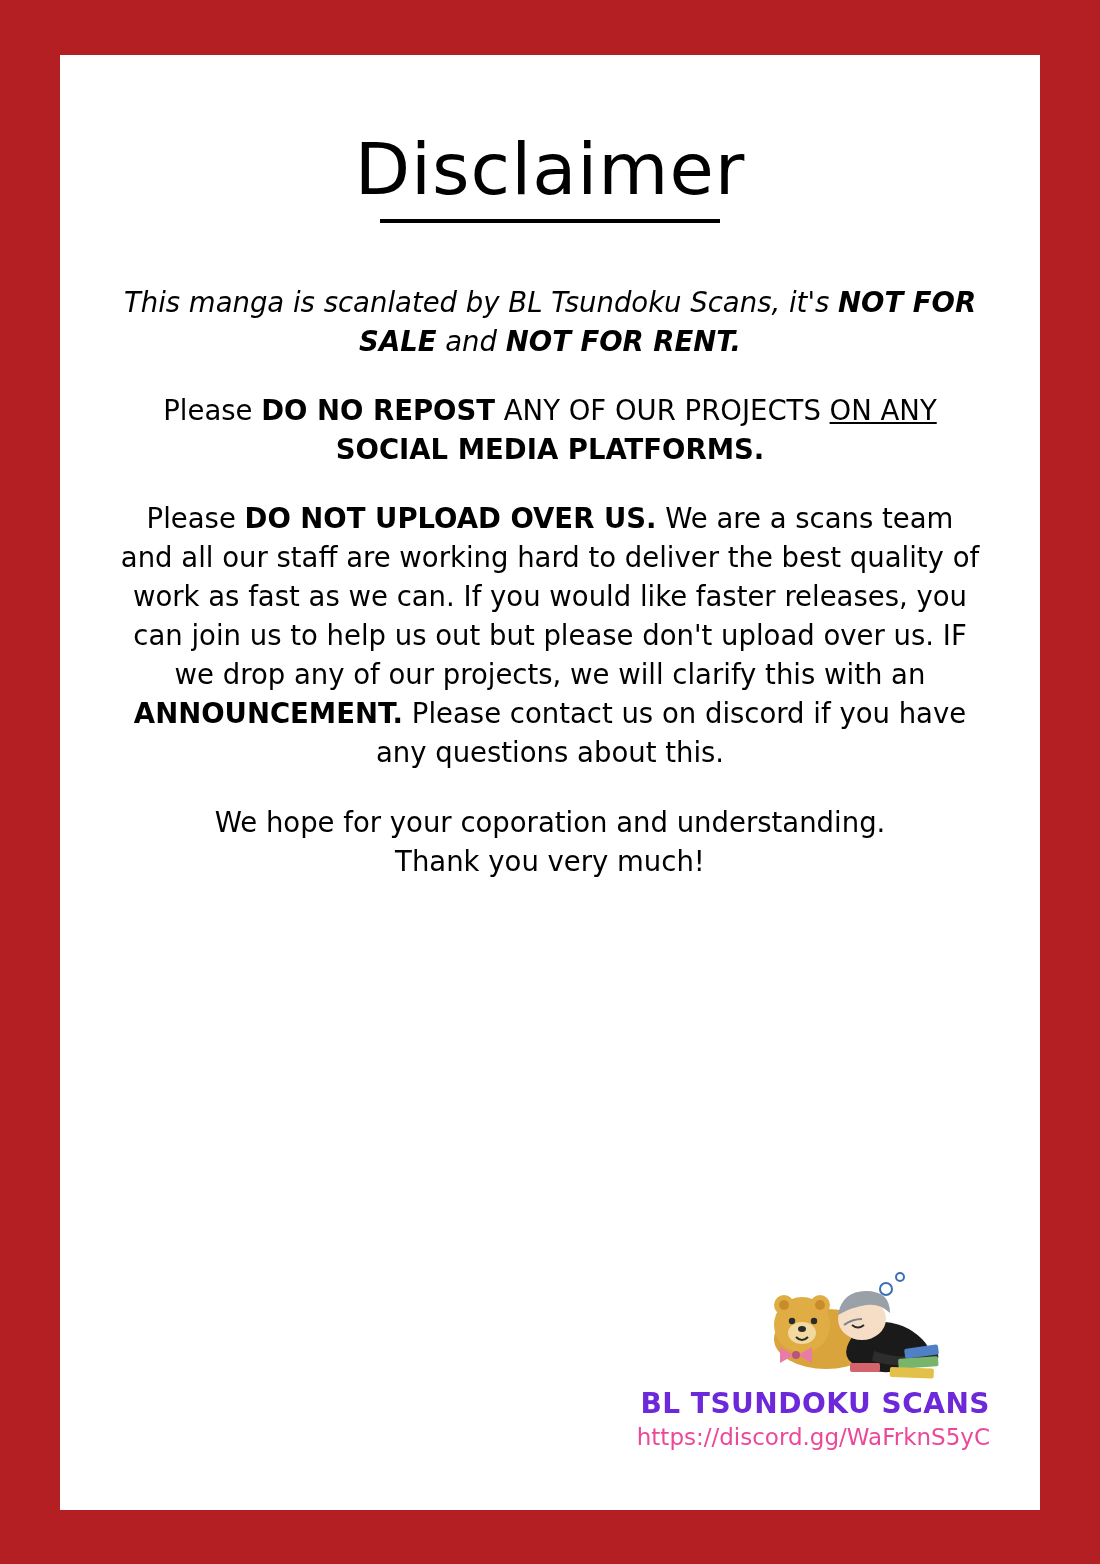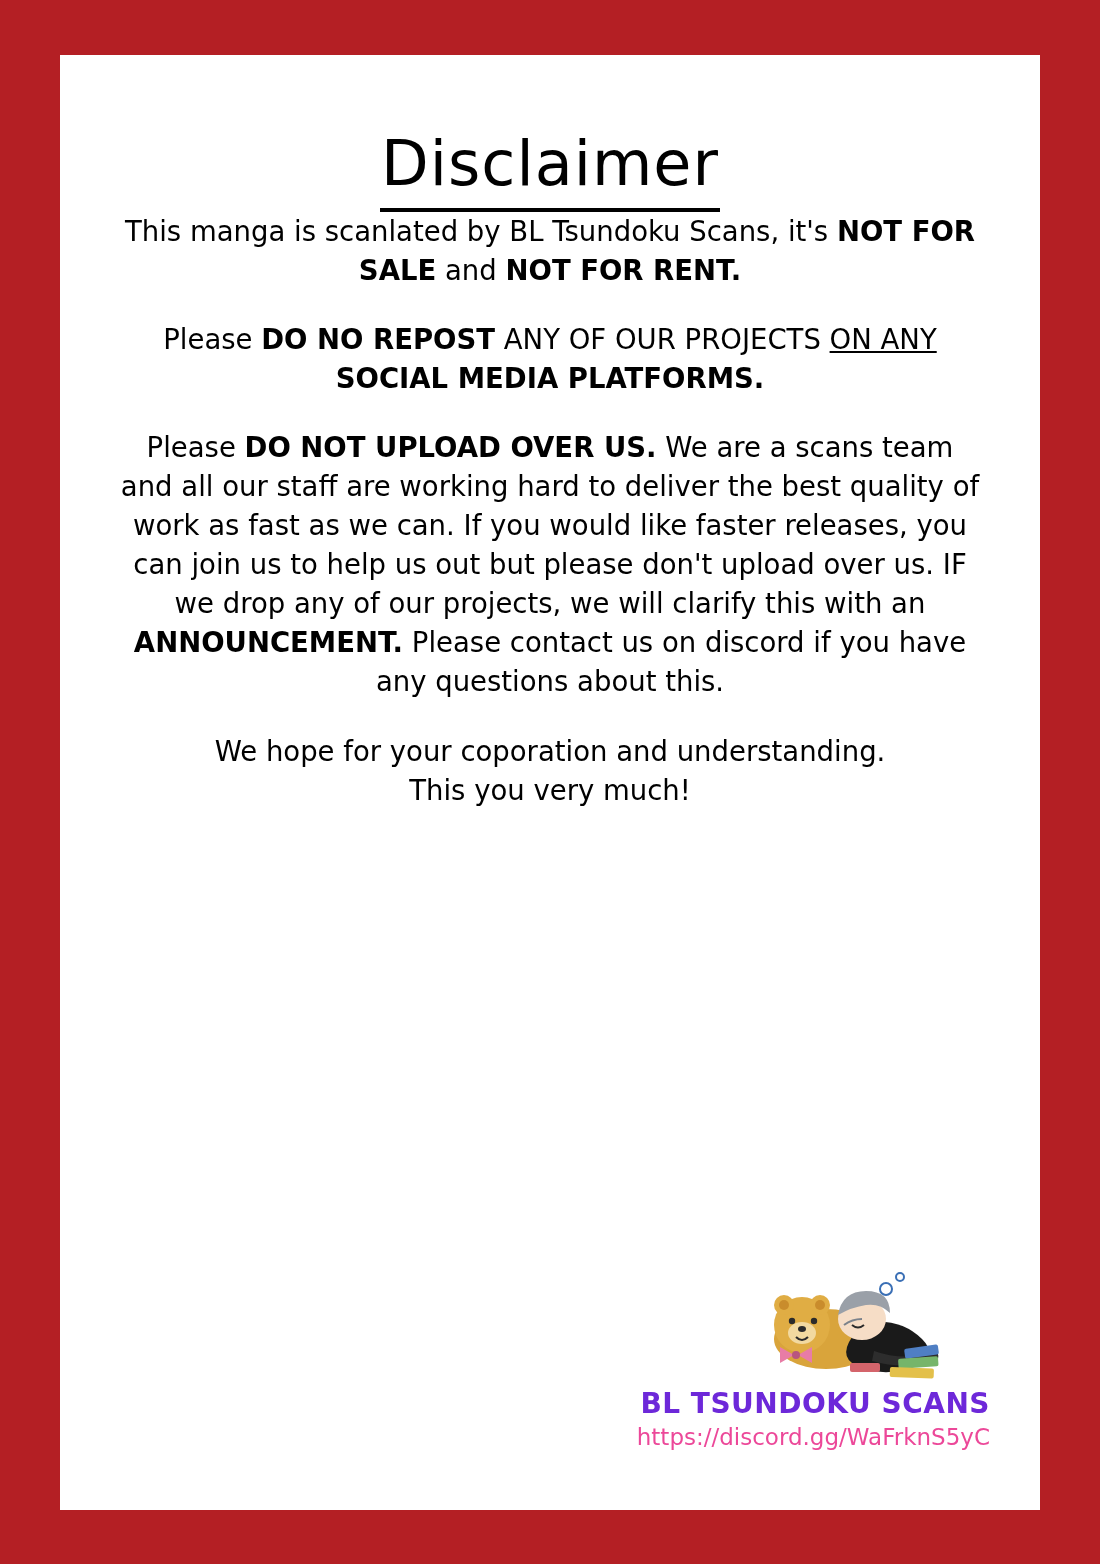--- a/index.html
+++ b/index.html
@@ -18,21 +18,21 @@
     left: 60px;
     top: 55px;
     width: 980px;
     height: 1455px;
     background: #ffffff;
     box-sizing: border-box;
     overflow: hidden;
   }
   .title {
     text-align: center;
-    font-size: 62px;
+    font-size: 72px;
     font-weight: 400;
     letter-spacing: 1px;
     color: #000;
     margin-top: 72px;
     font-family: "DejaVu Sans", sans-serif;
   }
   .title-underline {
     width: 340px;
     height: 4px;
     background: #000;
@@ -43,20 +43,22 @@
     color: #000;
   }
   p.para {
     text-align: center;
     font-size: 27.5px;
     line-height: 1.42;
     margin: 0 0 30px 0;
     font-family: "DejaVu Sans", sans-serif;
   }
   p.para:first-of-type {
+    margin-top: 60px;
+    font-style: italic;
   }
   .b {
     font-weight: bold;
   }
   .u {
     text-decoration: underline;
     text-align: right;
   }
   .credit {
     position: absolute;
@@ -92,21 +94,21 @@
 
   <div>
     <div class="title">Disclaimer</div>
     <div class="title-underline"></div>
   </div>
 
   <div class="body-block">
     <p class="para"><span>This manga is scanlated by BL Tsundoku Scans, it's </span><span class="b">NOT FOR SALE</span><span> and </span><span class="b">NOT FOR RENT.</span></p>
     <p class="para"><span>Please </span><span class="b">DO NO REPOST</span><span> ANY OF OUR PROJECTS </span><span class="u">ON ANY</span><span class="b"> SOCIAL MEDIA PLATFORMS.</span></p>
     <p class="para"><span>Please </span><span class="b">DO NOT UPLOAD OVER US.</span><span> We are a scans team and all our staff are working hard to deliver the best quality of work as fast as we can. If you would like faster releases, you can join us to help us out but please don't upload over us. IF we drop any of our projects, we will clarify this with an </span><span class="b">ANNOUNCEMENT.</span><span> Please contact us on discord if you have any questions about this.</span></p>
-    <p class="para"><span>We hope for your coporation and understanding.</span><br><span>This you very much!</span></p>
+    <p class="para"><span>We hope for your coporation and understanding.</span><br><span>Thank you very much!</span></p>
   </div>
 
   <div class="credit">
     <svg class="mascot" width="230" height="120" viewBox="0 0 230 120">
 
       <ellipse cx="72" cy="76" rx="52" ry="30" fill="#d9a43b"></ellipse>
 
       <circle cx="48" cy="62" r="28" fill="#e0ad44"></circle>
       <circle cx="30" cy="42" r="10" fill="#e0ad44"></circle>
       <circle cx="66" cy="42" r="10" fill="#e0ad44"></circle>

